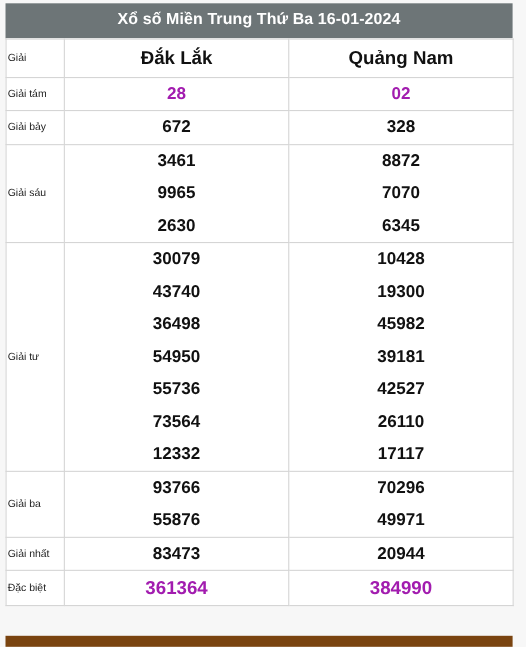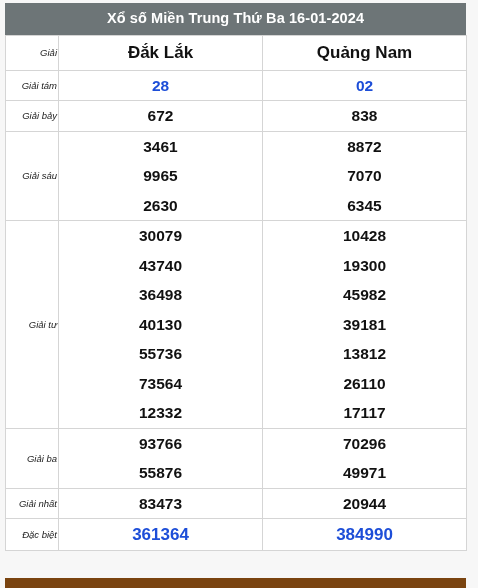--- a/index.html
+++ b/index.html
@@ -46,25 +46,24 @@
   table.lotto col.c-label { width: 53px; }
   table.lotto col.c-prov  { width: 204px; }
   table.lotto td {
     border: 1px solid #d5d5d5;
     vertical-align: middle;
     background: #ffffff;
   }
   td.label {
     font-size: 9.5px;
     color: #222222;
-    text-align: right;
+    text-align: left;
     padding: 2px 1px;
     line-height: 1.25;
     font-weight: normal;
-    font-style: italic;
   }
   td.prov-head {
     font-size: 17px;
     font-weight: bold;
     color: #111111;
     text-align: center;
     padding: 7px 2px;
   }
   td.num {
     font-size: 15.5px;
@@ -72,21 +71,21 @@
     color: #111111;
     text-align: center;
     padding: 0;
     line-height: 1;
   }
   td.num .n {
     display: block;
     line-height: 1;
     padding: 7px 0;
   }
-  td.num.red .n { color: #1d4ed8; }
+  td.num.red .n { color: #a21caf; }
   td.num.big .n { font-size: 17px; }
   .bottom-bar {
     position: absolute;
     left: 5px;
     top: 578px;
     width: 461px;
     height: 10px;
     background: #7a4410;
   }
 </style>
@@ -119,21 +118,21 @@
             <td class="num red">
               <span class="n">02</span>
             </td>
           </tr>
           <tr>
             <td class="label">Giải bảy</td>
             <td class="num">
               <span class="n">672</span>
             </td>
             <td class="num">
-              <span class="n">838</span>
+              <span class="n">328</span>
             </td>
           </tr>
           <tr>
             <td class="label">Giải sáu</td>
             <td class="num">
               <span class="n">3461</span>
               <span class="n">9965</span>
               <span class="n">2630</span>
             </td>
             <td class="num">
@@ -141,31 +140,31 @@
               <span class="n">7070</span>
               <span class="n">6345</span>
             </td>
           </tr>
           <tr>
             <td class="label">Giải tư</td>
             <td class="num">
               <span class="n">30079</span>
               <span class="n">43740</span>
               <span class="n">36498</span>
-              <span class="n">40130</span>
+              <span class="n">54950</span>
               <span class="n">55736</span>
               <span class="n">73564</span>
               <span class="n">12332</span>
             </td>
             <td class="num">
               <span class="n">10428</span>
               <span class="n">19300</span>
               <span class="n">45982</span>
               <span class="n">39181</span>
-              <span class="n">13812</span>
+              <span class="n">42527</span>
               <span class="n">26110</span>
               <span class="n">17117</span>
             </td>
           </tr>
           <tr>
             <td class="label">Giải ba</td>
             <td class="num">
               <span class="n">93766</span>
               <span class="n">55876</span>
             </td>

